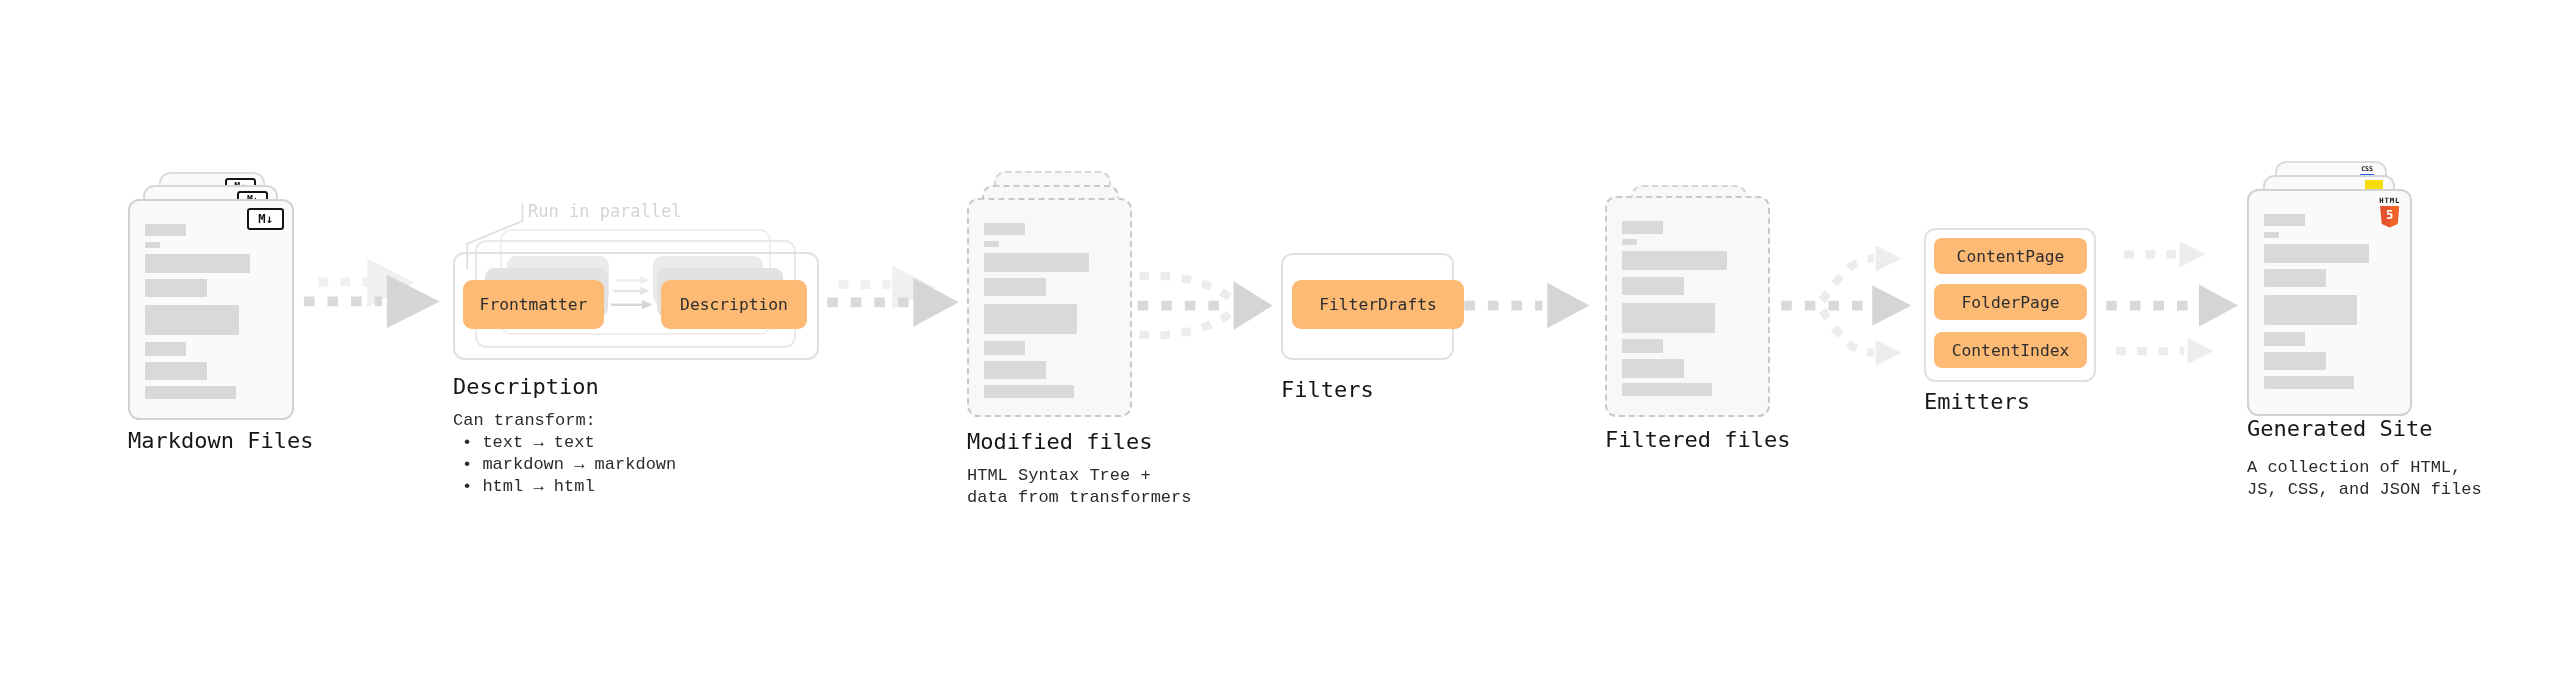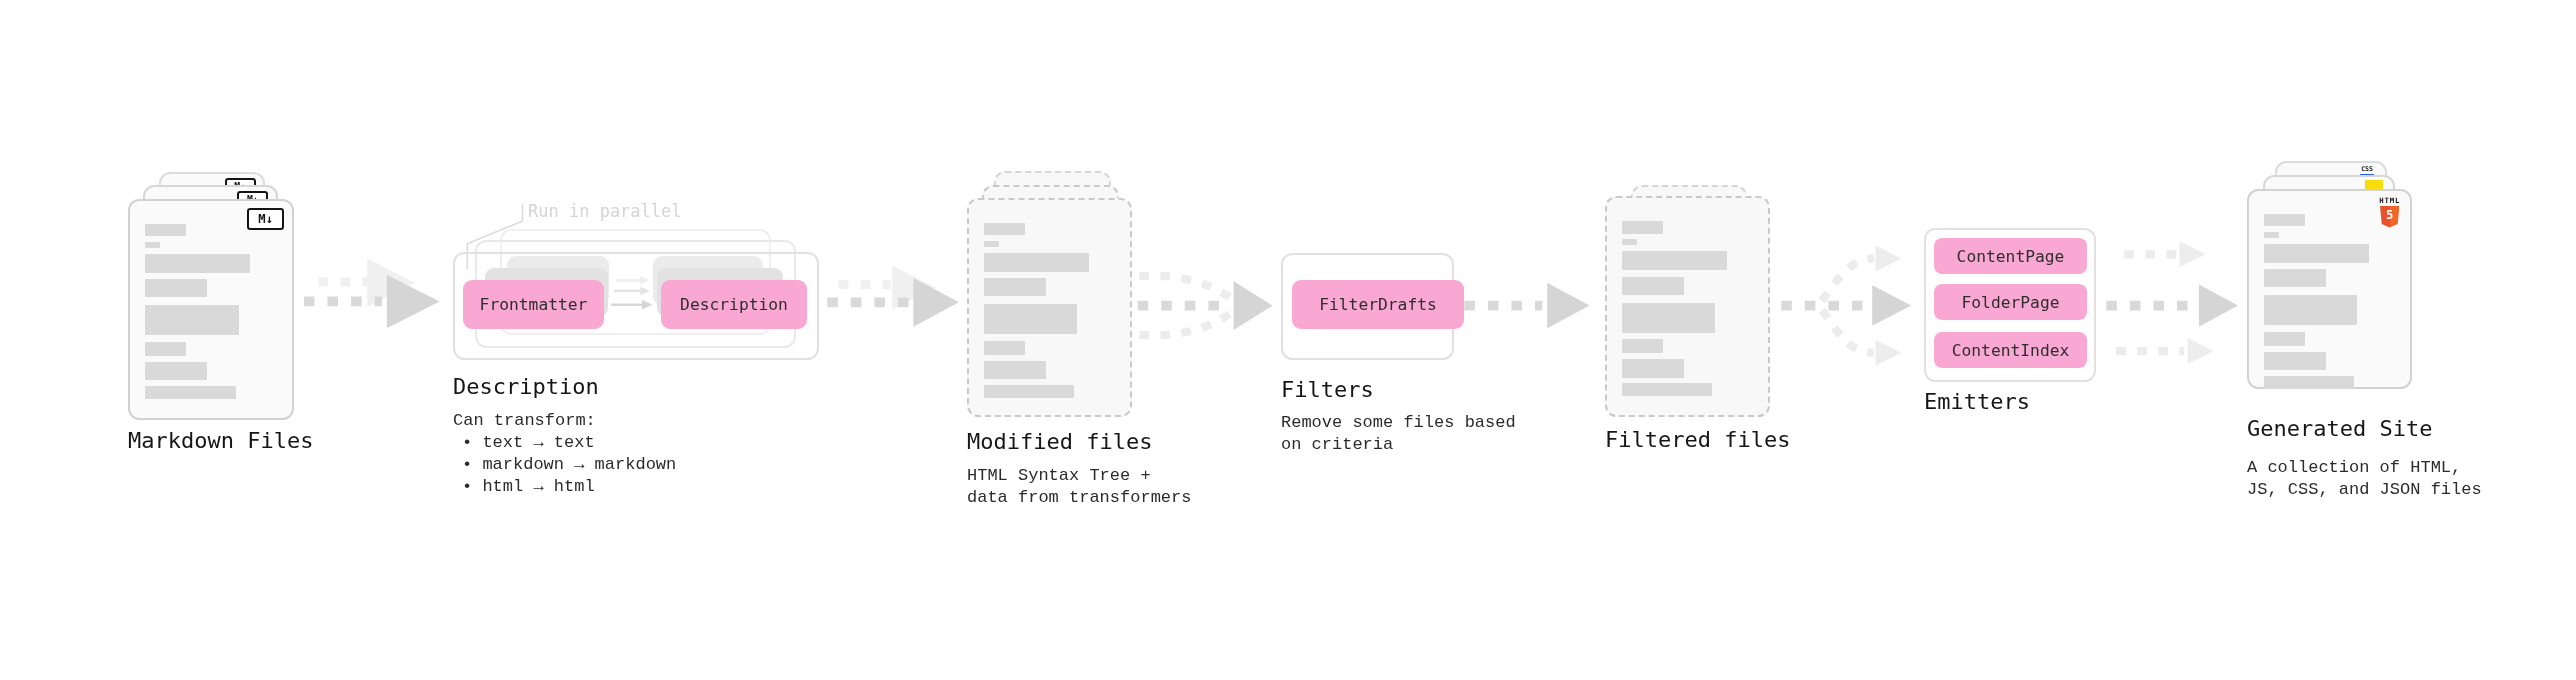--- a/index.html
+++ b/index.html
@@ -29,21 +29,21 @@
   .html5-badge{position:absolute;top:5.7px;right:9.8px;width:21px;text-align:center;}
   .html5-badge .t{font-size:7.3px;font-weight:bold;letter-spacing:0.8px;color:#111;display:block;line-height:8.1px;}
   .html5-shield{width:19.5px;height:22px;margin:0.8px auto 0;display:flex;align-items:flex-start;justify-content:center;
                 clip-path:polygon(0 0,100% 0,91% 84%,50% 100%,9% 84%);}
   .html5-shield span{color:#fff;font-weight:bold;font-size:12.2px;line-height:19.5px;}
   
   .frame{position:absolute;border:2px solid #e1e1e1;border-radius:11.4px;box-sizing:border-box;background:transparent;}
   .frame.f-mid{border-color:#e9e9e9;}
   .frame.f-back{border-color:#efefef;}
   .frame.filled{background:#ffffff;}
-  .pill{position:absolute;background:#f9a8d4;border-radius:9px;display:flex;align-items:center;justify-content:center;
+  .pill{position:absolute;background:#fdba74;border-radius:9px;display:flex;align-items:center;justify-content:center;
         font-size:16.3px;color:#2e2e2e;white-space:nowrap;}
   .pill.g1{background:#e2e2e2;}
   .pill.g2{background:#ebebeb;}
   
   .stage-label{position:absolute;font-size:22px;line-height:26px;color:#161616;white-space:nowrap;}
   .stage-desc{position:absolute;font-size:17px;line-height:22px;color:#2b2b2b;white-space:nowrap;}
   .stage-desc span{display:block;font-family:Liberation Mono, monospace;}
   .stage-desc .bullet{padding-left:9px;}
   .annotation{position:absolute;font-size:17px;color:#d4d4d4;white-space:nowrap;}
   
@@ -190,24 +190,20 @@
   <div class="stage-desc" style="left:967px;top:465px;">
     <span>HTML Syntax Tree +</span>
     <span>data from transformers</span>
   </div>
 
   <div class="stage">
     <div class="frame filled" style="left:1281px;top:253px;width:173px;height:107px;"></div>
     <div class="pill" style="left:1292px;top:280px;width:172px;height:49px;">FilterDrafts</div>
   </div>
   <div class="stage-label" style="left:1281px;top:377px;">Filters</div>
-  <div class="stage-desc" style="left:1281px;top:412px;">
-    <span>Remove some files based</span>
-    <span>on criteria</span>
-  </div>
 
   <div class="stage" style="left:1605px;top:185px;width:165px;height:236px;">
     <div class="card dashed back" style="left:26px;top:0;width:116px;height:195px;"></div>
     <div class="card dashed" style="left:0;top:11.4px;width:165px;height:221px;">
       <div class="bars">
           <div class="bar" style="width: 31%; height: 12.2px; margin-bottom: 5.7px;"></div>
           <div class="bar" style="width: 11%; height: 5.7px; margin-bottom: 6.5px;"></div>
           <div class="bar" style="width: 80%; height: 18.7px; margin-bottom: 6.5px;"></div>
           <div class="bar" style="width: 47%; height: 18px; margin-bottom: 8.1px;"></div>
           <div class="bar" style="width: 71%; height: 30px; margin-bottom: 6.5px;"></div>
@@ -230,21 +226,21 @@
   <div class="stage" style="left:2247px;top:161px;width:165px;height:248px;">
     <div class="card back" style="left:28.4px;top:0;width:112px;height:195px;">
       <div class="css-badge">
         <span class="t">CSS</span>
         <div class="u" style="background-color: rgb(40, 98, 233);"></div>
       </div>
     </div>
     <div class="card mid" style="left:16.3px;top:14px;width:132px;height:203px;">
       <div class="js-badge" style="background-color: rgb(248, 220, 12);"></div>
     </div>
-    <div class="card" style="left:0;top:28px;width:165px;height:200px;">
+    <div class="card" style="left:0;top:28px;width:165px;height:227px;">
       <div class="html5-badge">
         <span class="t">HTML</span>
         <div class="html5-shield" style="background:linear-gradient(90deg,#e5532c 50%,#f16529 50%);">
           <span>5</span>
         </div>
       </div>
       <div class="bars">
           <div class="bar" style="width: 31%; height: 12.2px; margin-bottom: 5.7px;"></div>
           <div class="bar" style="width: 11%; height: 5.7px; margin-bottom: 6.5px;"></div>
           <div class="bar" style="width: 80%; height: 18.7px; margin-bottom: 6.5px;"></div>

